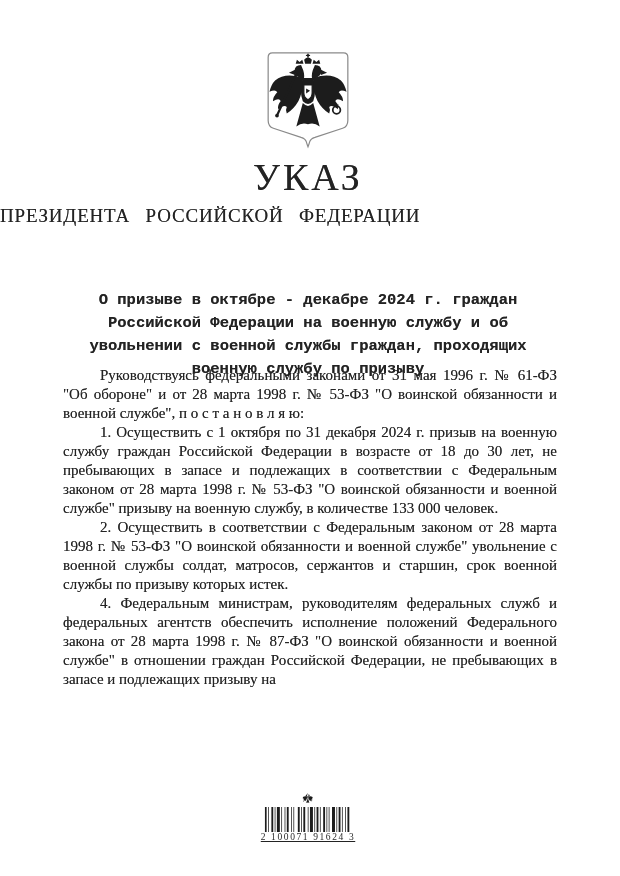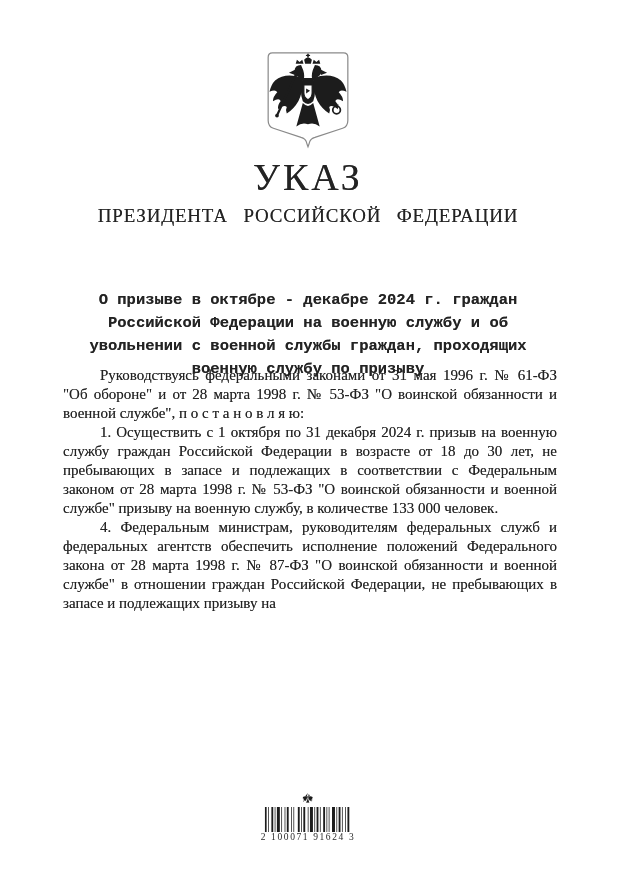--- a/index.html
+++ b/index.html
@@ -8,36 +8,36 @@
     font-family:"Liberation Serif","DejaVu Serif",serif;color:#232323;
     text-shadow:0 0 .45px rgba(20,20,20,.55);
   }
   .crest{position:absolute;top:52px;left:50%;transform:translateX(-50%);width:98px;height:97px;}
   .crest svg{width:100%;height:100%;display:block;}
   .doc-type{
     position:absolute;top:156px;left:0;right:0;text-align:center;
     font-size:38px;letter-spacing:3px;line-height:42px;
   }
   .issuer{
-    position:absolute;top:205px;left:0;right:0;text-align:center;
+    position:absolute;top:205px;left:0;right:0;text-align:left;
     font-size:19px;letter-spacing:.8px;word-spacing:10px;line-height:22px;
   }
   .subject{
     position:absolute;top:289px;left:50%;transform:translateX(-50%);
     width:470px;text-align:center;font-weight:bold;
     font-size:15.5px;line-height:23px;font-family:Liberation Mono, monospace;
   }
   .bodytext{
     position:absolute;top:366px;left:63px;width:494px;
     font-size:15px;line-height:19px;text-align:justify;
   }
   .bodytext p{margin:0;text-indent:37px;}
   .barcode-block{
     position:absolute;top:793px;left:50%;transform:translateX(-50%);
-    text-align:center;text-shadow:none;
+    text-align:center;text-shadow:none;text-decoration:underline;
   }
   .mini-eagle{height:13px;width:20px;display:block;margin:0 auto 1px;}
   .mini-eagle svg{width:100%;height:100%;display:block;}
   .bars{display:block;margin:0 auto;}
   .digits{
     font-size:9.5px;letter-spacing:1.6px;line-height:11px;color:#2a2a2a;
     font-family:"Liberation Serif","DejaVu Serif",serif;
   }
   .ink{fill:#1c1c1c;}
 </style>
@@ -89,20 +89,21 @@
 
   <div class="doc-type">УКАЗ</div>
 
   <div class="issuer">ПРЕЗИДЕНТА РОССИЙСКОЙ ФЕДЕРАЦИИ</div>
 
   <div class="subject">О призыве в октябре - декабре 2024 г. граждан Российской Федерации на военную службу и об увольнении с военной службы граждан, проходящих военную службу по призыву</div>
 
   <div class="bodytext">
       <p>Руководствуясь федеральными законами от 31 мая 1996 г. № 61-ФЗ "Об обороне" и от 28 марта 1998 г. № 53-ФЗ "О воинской обязанности и военной службе", п о с т а н о в л я ю:</p>
       <p>1. Осуществить с 1 октября по 31 декабря 2024 г. призыв на военную службу граждан Российской Федерации в возрасте от 18 до 30 лет, не пребывающих в запасе и подлежащих в соответствии с Федеральным законом от 28 марта 1998 г. № 53-ФЗ "О воинской обязанности и военной службе" призыву на военную службу, в количестве 133 000 человек.</p>
+      <p>2. Осуществить в соответствии с Федеральным законом от 28 марта 1998 г. № 53-ФЗ "О воинской обязанности и военной службе" увольнение с военной службы солдат, матросов, сержантов и старшин, срок военной службы по призыву которых истек.</p>
       <p>4. Федеральным министрам, руководителям федеральных служб и федеральных агентств обеспечить исполнение положений Федерального закона от 28 марта 1998 г. № 87-ФЗ "О воинской обязанности и военной службе" в отношении граждан Российской Федерации, не пребывающих в запасе и подлежащих призыву на</p>
     </div>
 
   <div class="barcode-block">
     <span class="mini-eagle">
       <svg viewBox="0 0 100 112" xmlns="http://www.w3.org/2000/svg">
           <use href="#eagle-fig"></use>
         </svg>
     </span>
     <svg class="bars" width="86" height="25" viewBox="0 0 86 25" xmlns="http://www.w3.org/2000/svg">

